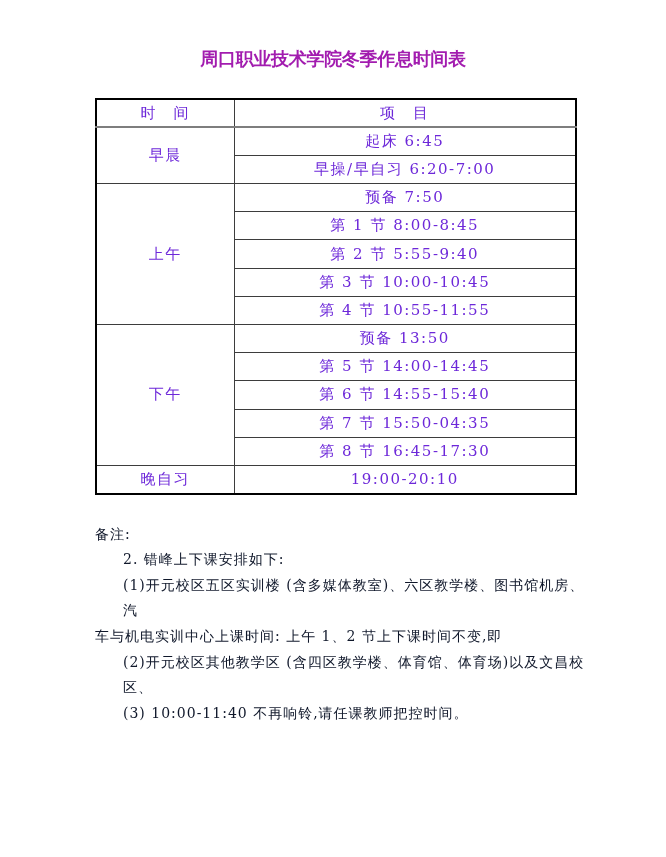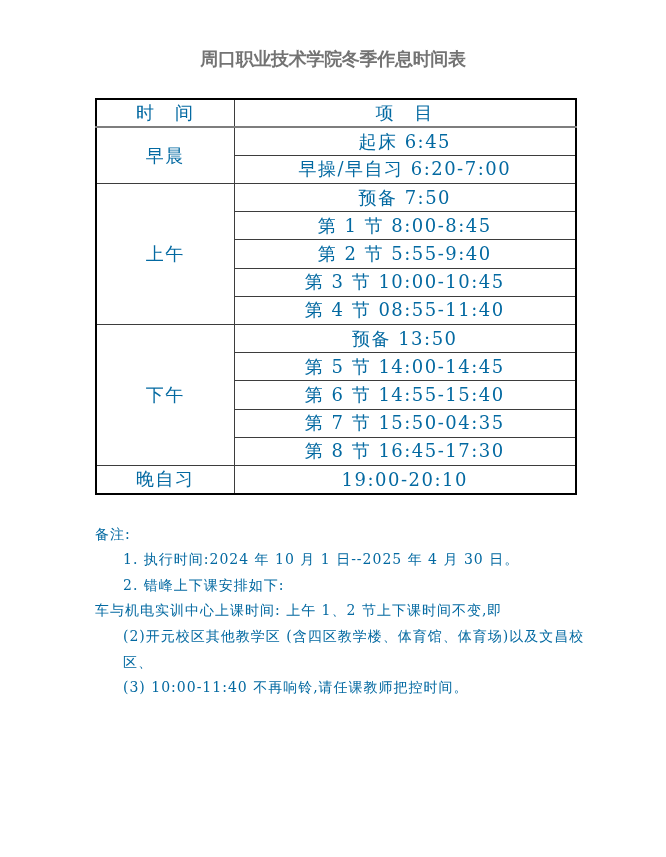--- a/index.html
+++ b/index.html
@@ -13,51 +13,51 @@
   .page { position: relative; width: 666px; height: 857px; overflow: hidden; background: #fff; }
 
   .title {
     margin: 0;
     padding-top: 47px;
     text-align: center;
     font-family: "DejaVu Sans", "Liberation Sans", sans-serif;
     font-size: 18px;
     font-weight: bold;
     letter-spacing: -0.3px;
-    color: #737373;
+    color: #a21caf;
   }
 
   table.schedule {
     border-collapse: collapse;
     table-layout: fixed;
     width: 482px;
     margin: 27px 0 0 95px;
     border: 2px solid #000;
   }
   table.schedule col.c1 { width: 138px; }
   table.schedule th,
   table.schedule td {
     border: 1px solid #3d3d3d;
     height: 28.2px;
     padding: 0;
     text-align: center;
     vertical-align: middle;
-    font-size: 18px;
+    font-size: 15px;
     font-weight: normal;
     letter-spacing: 1.5px;
-    color: #0369a1;
+    color: #6d28d9;
   }
   table.schedule tr.hdr th { border-bottom: 2px solid #7e7e7e; }
 
   .notes {
     margin: 27px 80px 0 95px;
     font-size: 14px;
     line-height: 25.6px;
     letter-spacing: 1px;
-    color: #0369a1;
+    color: #0f172a;
   }
   .note-line.indent { padding-left: 28px; }
 </style>
 </head>
 <body>
 
 <div class="page">
 
   <h1 class="title">周口职业技术学院冬季作息时间表</h1>
 
@@ -87,21 +87,21 @@
       <tr>
         <td>第 1 节 8:00-8:45</td>
       </tr>
       <tr>
         <td>第 2 节 5:55-9:40</td>
       </tr>
       <tr>
         <td>第 3 节 10:00-10:45</td>
       </tr>
       <tr>
-        <td>第 4 节 08:55-11:40</td>
+        <td>第 4 节 10:55-11:55</td>
       </tr>
 
       <tr>
         <td rowspan="5">下午</td>
         <td>预备 13:50</td>
       </tr>
       <tr>
         <td>第 5 节 14:00-14:45</td>
       </tr>
       <tr>
@@ -116,20 +116,20 @@
 
       <tr>
         <td>晚自习</td>
         <td>19:00-20:10</td>
       </tr>
     </tbody>
   </table>
 
   <div class="notes">
     <div class="note-line">备注:</div>
-    <div class="note-line indent">1. 执行时间:2024 年 10 月 1 日--2025 年 4 月 30 日。</div>
     <div class="note-line indent">2. 错峰上下课安排如下:</div>
+    <div class="note-line indent">(1)开元校区五区实训楼 (含多媒体教室)、六区教学楼、图书馆机房、汽</div>
     <div class="note-line">车与机电实训中心上课时间: 上午 1、2 节上下课时间不变,即</div>
     <div class="note-line indent">(2)开元校区其他教学区 (含四区教学楼、体育馆、体育场)以及文昌校区、</div>
     <div class="note-line indent">(3) 10:00-11:40 不再响铃,请任课教师把控时间。</div>
   </div>
 
 </div>
 
 </body></html>

